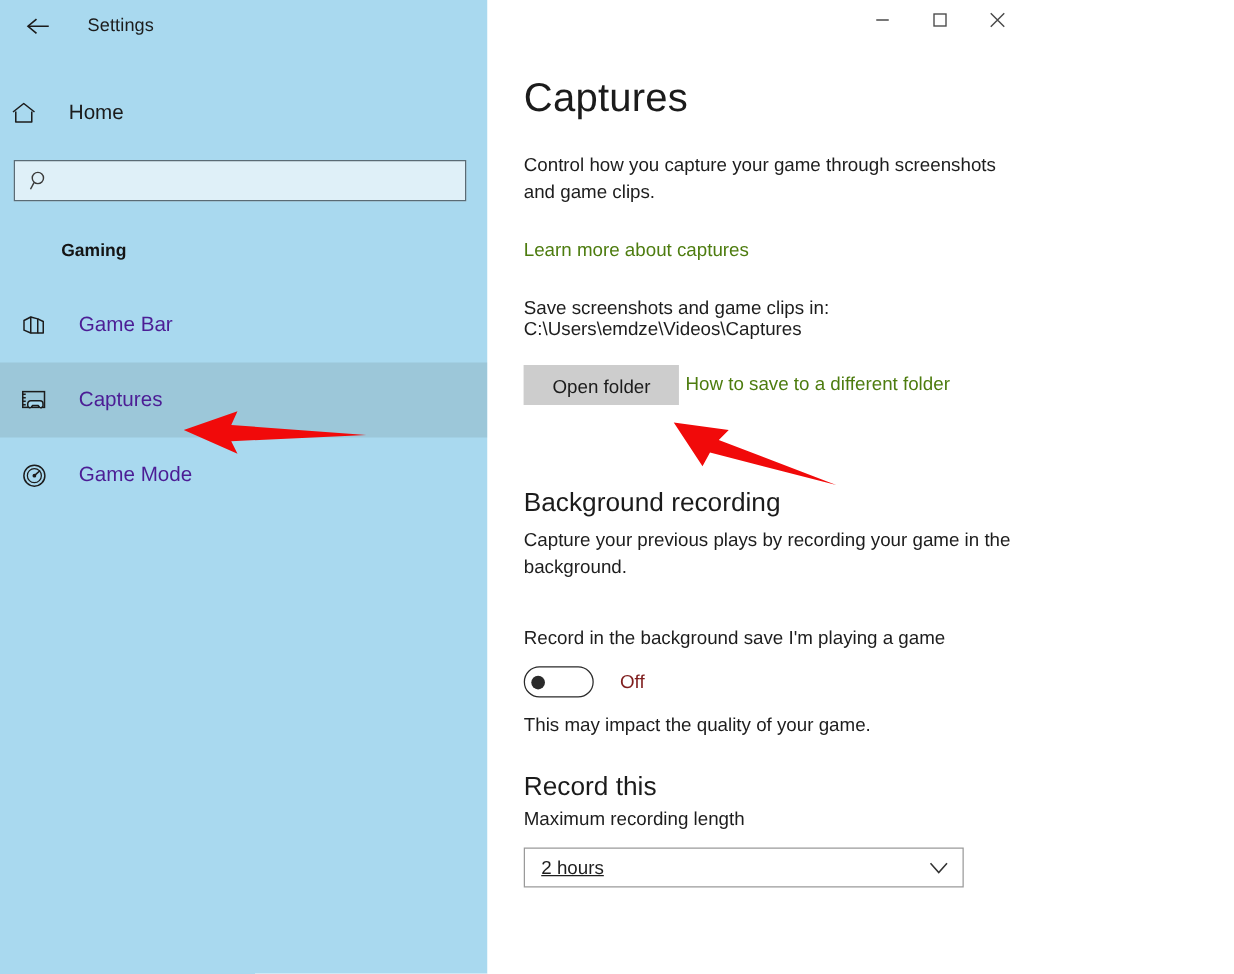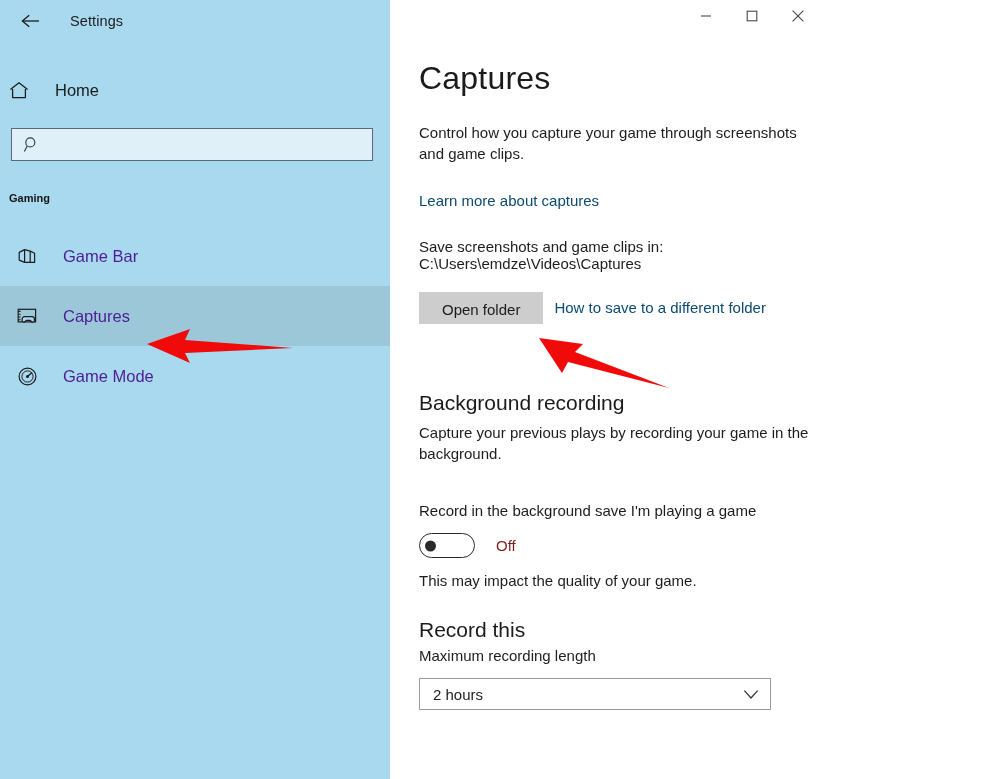--- a/index.html
+++ b/index.html
@@ -78,25 +78,26 @@
     outline: none;
     background: transparent;
     font-family: "Liberation Sans", sans-serif;
     font-size: 14.5px;
     color: #4a4a4a;
   }
   .search-wrap input::placeholder { color: #575757; opacity: 1; }
   .search-icon { color: #3a3a3a; display: flex; align-items: center; }
 
   .section-head {
-    font-size: 11px;
+    font-size: 14px;
     font-weight: bold;
     color: #141414;
     padding-left: 9px;
     margin-top: 31px;
+    margin-left: 40px;
   }
 
   .nav-list { margin-top: 22px; }
   .nav-item {
     display: flex;
     align-items: center;
     height: 60px;
     padding-left: 13px;
     cursor: default;
   }
@@ -147,21 +148,21 @@
     margin-top: 28px;
     font-size: 15px;
     color: #1d1d1d;
     line-height: 1.42;
     max-width: 540px;
   }
   .link {
     display: inline-block;
     margin-top: 27px;
     font-size: 15px;
-    color: #0c4a6e;
+    color: #4d7c0f;
     text-decoration: none;
   }
 
   .savepath {
     margin-top: 28px;
     font-size: 15px;
     color: #1d1d1d;
   }
 
   .btnrow {
@@ -172,21 +173,21 @@
   .open-folder-btn {
     background: #cdcdcd;
     border: 1px solid #cdcdcd;
     font-family: "Liberation Sans", sans-serif;
     font-size: 15px;
     color: #1b1b1b;
     height: 32px;
     padding: 8px 22px;
     cursor: default;
   }
-  .btnrow .link { margin-top: 0; margin-left: 11px; }
+  .btnrow .link { margin-top: 0; margin-left: 5px; }
 
   h2.sec-title {
     font-size: 21px;
     font-weight: normal;
     color: #1b1b1b;
     margin-top: 67px;
     line-height: 1.1;
   }
   .sec-desc {
     margin-top: 8px;
@@ -253,20 +254,21 @@
     background: #ffffff;
     display: flex;
     align-items: center;
     padding: 0 11px 0 13px;
     cursor: default;
   }
   .dropdown .dd-val {
     flex: 1;
     font-size: 15px;
     color: #1d1d1d;
+    text-decoration: underline;
   }
   .dropdown .dd-chev { color: #333; display: flex; align-items: center; }
 
   
   .annot {
     position: absolute;
     pointer-events: none;
   }
 </style>
 </head>

